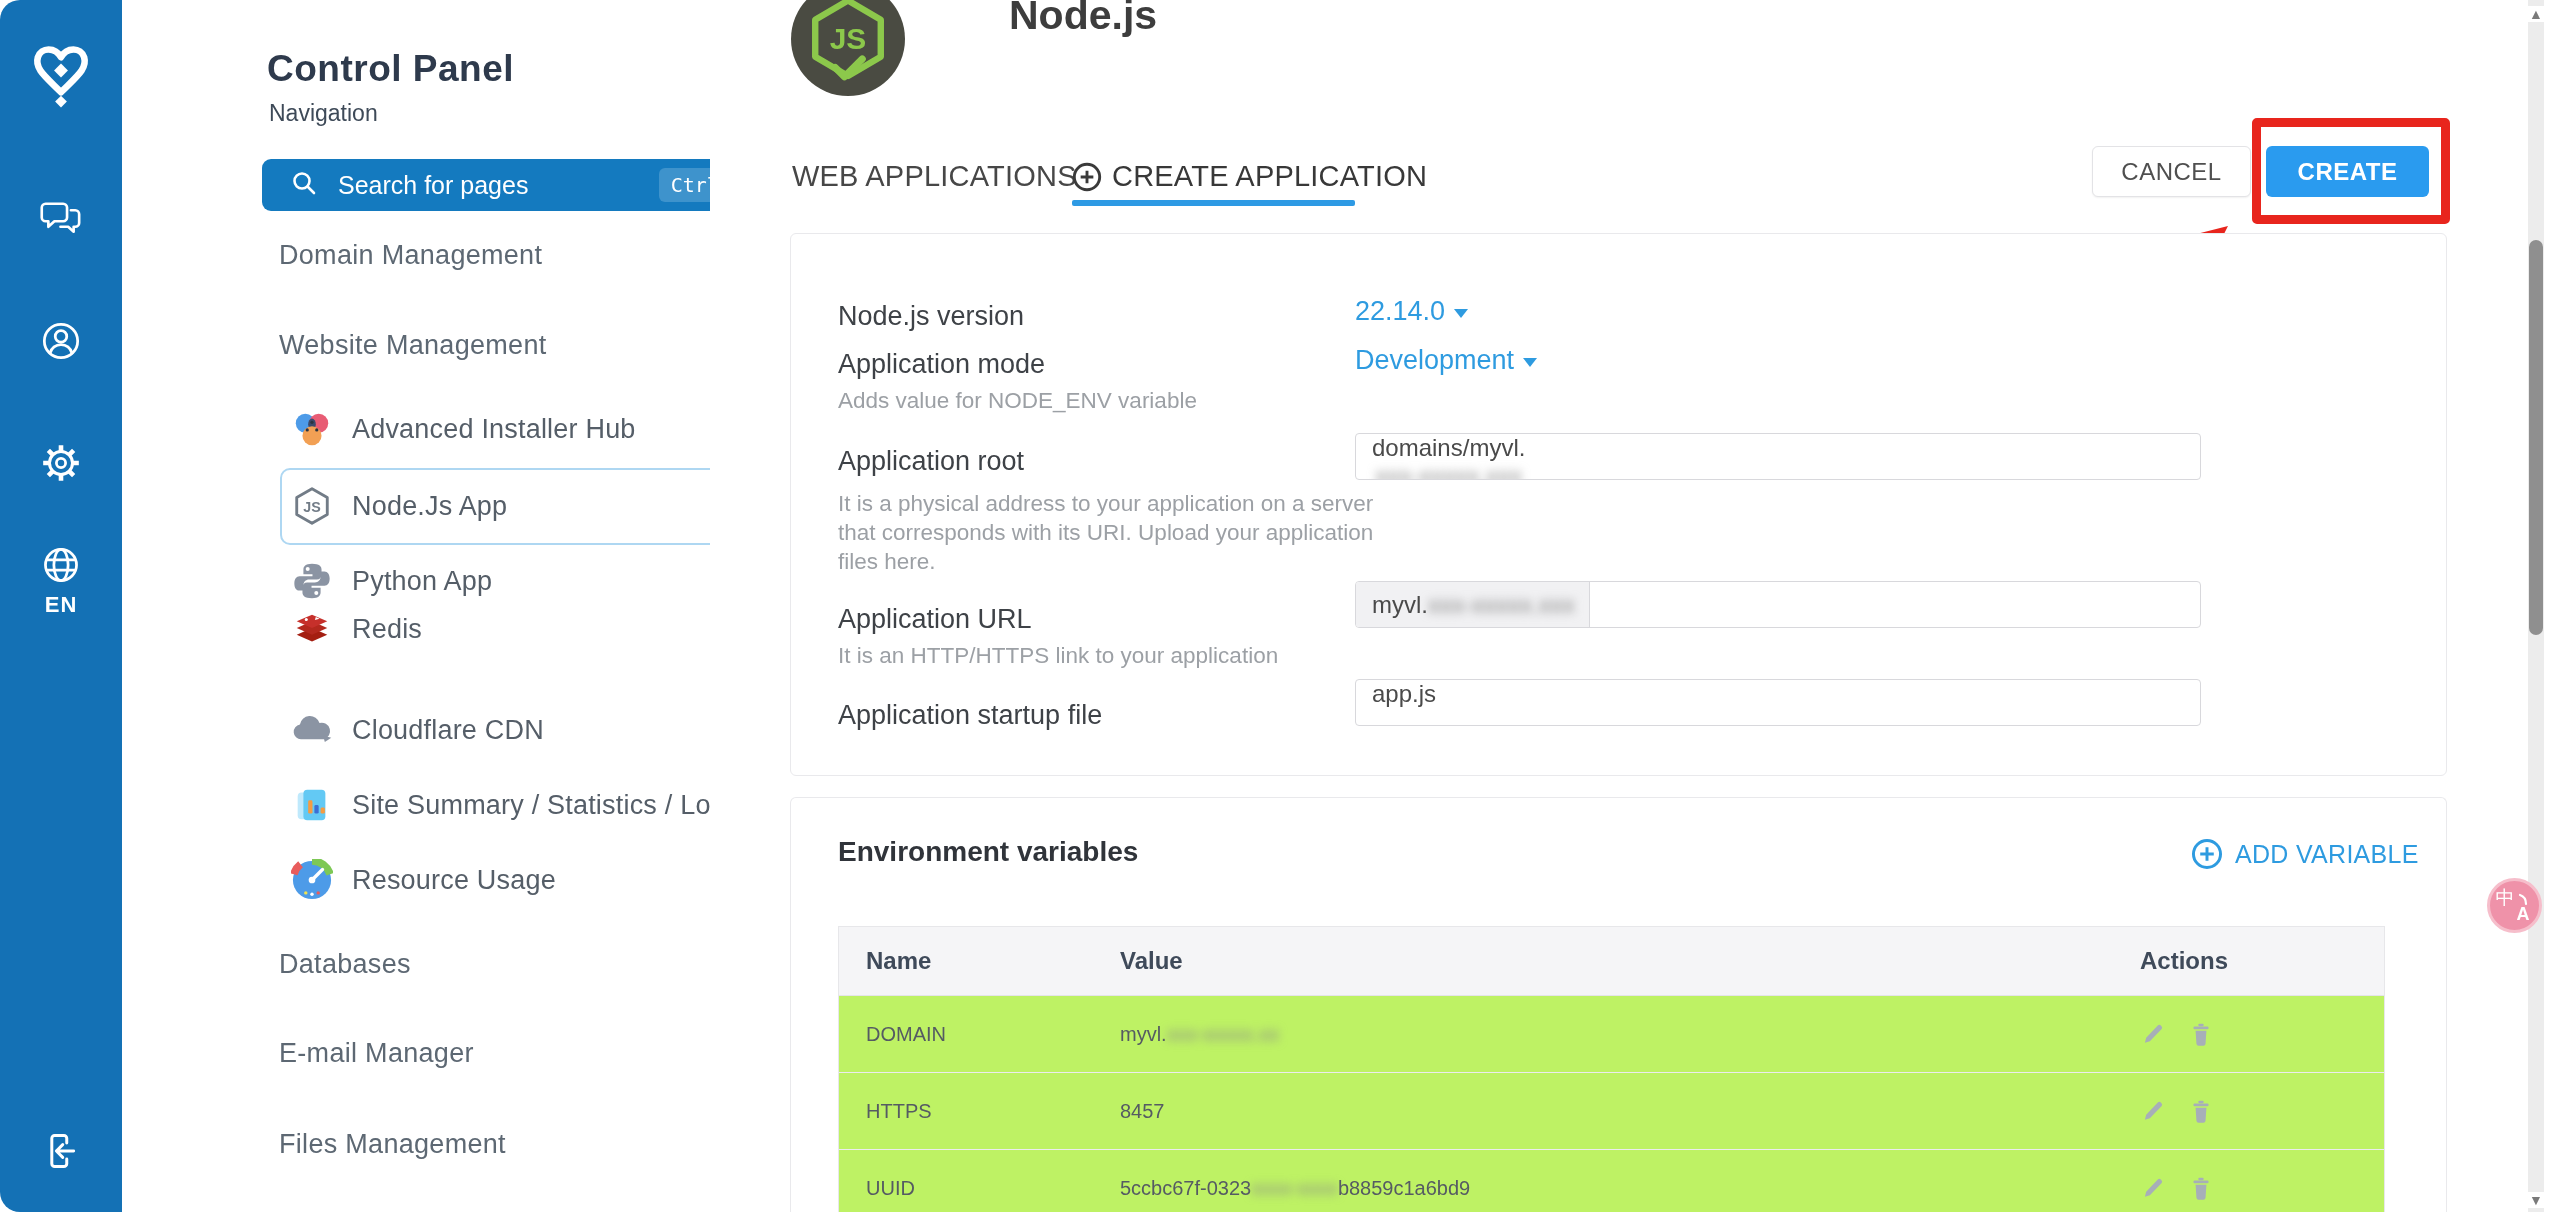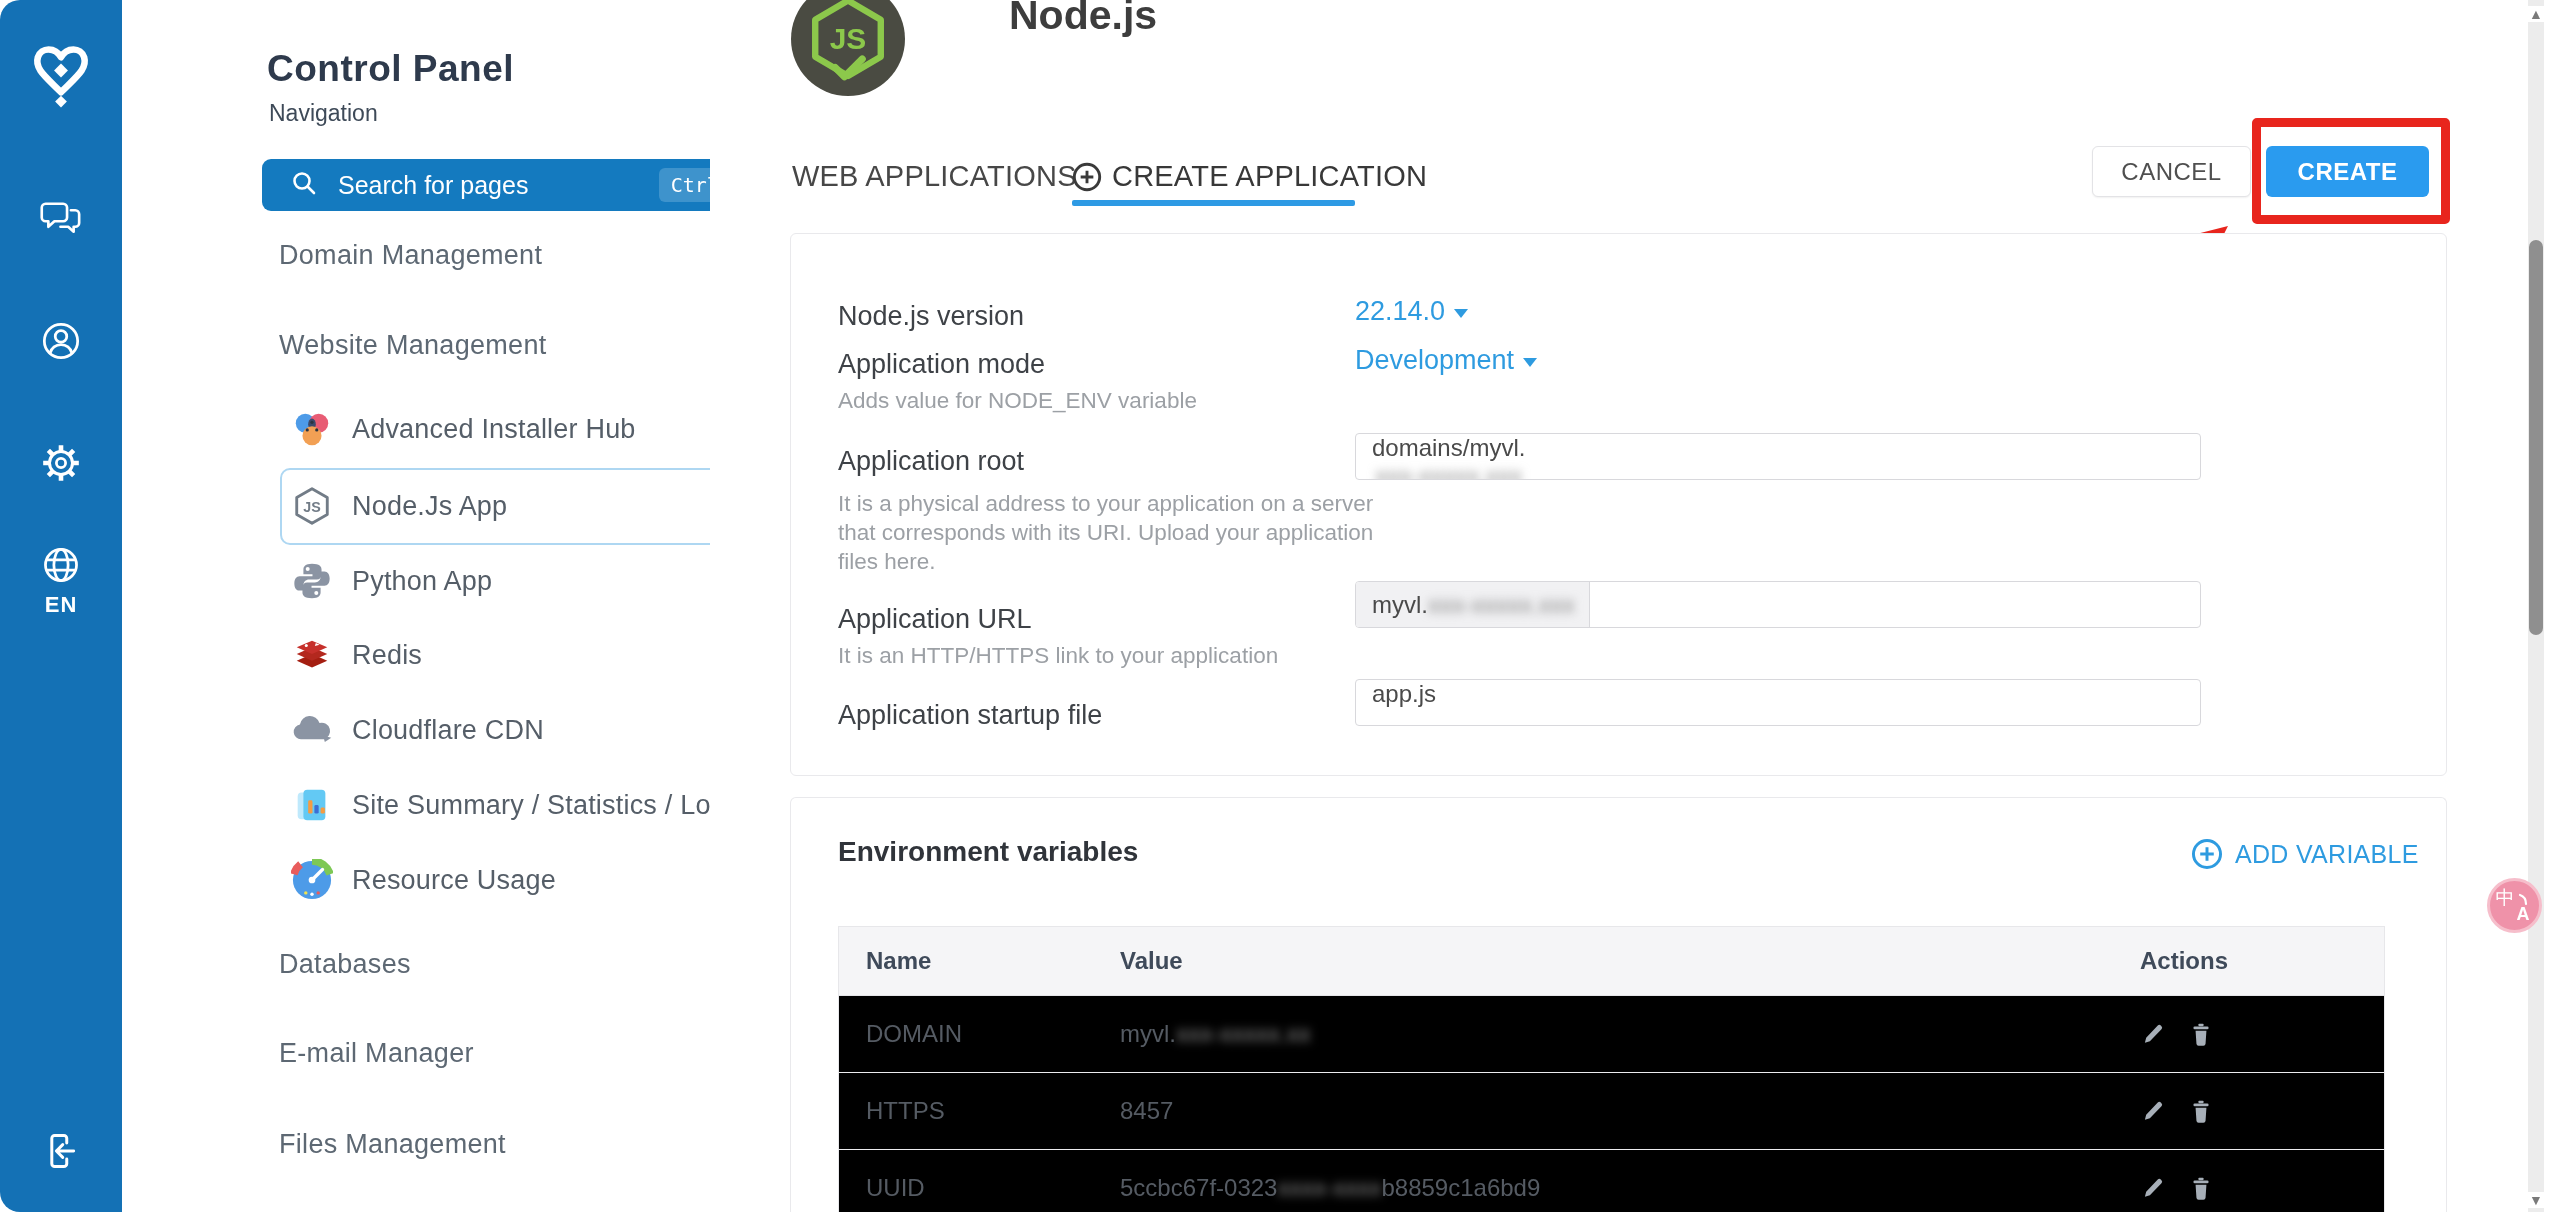--- a/index.html
+++ b/index.html
@@ -52,21 +52,21 @@
   .input .pad { padding-left:16px; display:flex; align-items:center; height:100%;flex-direction:column; }
   .prefix-seg { background:#F1F1F3; border-right:1px solid #D8D8DC; height:100%; display:flex; align-items:center; padding:0 14px 0 16px; color:#4A4A4A; }
   .blur { filter:blur(5px); color:#8A8A8A; }
 
   .env-title { position:absolute; left:47px; top:38px; font-size:28px; font-weight:bold; color:#30343A; }
   .add-var { position:absolute; left:1400px; top:40px; display:flex; align-items:center; gap:12px; color:#2E9BE0; font-size:25px; letter-spacing:.3px; cursor:pointer; }
 
   .envtable { position:absolute; left:47px; top:128px; width:1547px; border:1px solid #E7E7EA; border-bottom:none; }
   .trow { display:flex; align-items:center; }
   .thead { height:69px; background:#F5F5F7; border-bottom:1px solid #E5E5E8; font-weight:bold; color:#3F4A5A; font-size:24px; }
-  .tbody-row { height:77px; border-bottom:1px solid #ECECEF; font-size:24px; color:#555B63; background:#000000; }
+  .tbody-row { height:77px; border-bottom:1px solid #ECECEF; font-size:20px; color:#555B63; background:#bef264; }
   .col-name { width:281px; padding-left:27px; }
   .col-value { flex:1; display:flex; align-items:center; }
   .col-actions { width:244px; display:flex; align-items:center; gap:22px; }
   .act-ic { width:26px; height:26px; cursor:pointer; }
 
   
   .main-scroll-track { position:absolute; left:2528px; top:0; width:16px; height:1212px; background:#ECECEC; }
   .main-scroll-thumb { position:absolute; left:2529px; top:240px; width:14px; height:395px; background:#8F8F8F; border-radius:7px; }
   .ms-arrow { position:absolute; left:2528px; width:16px; text-align:center; font-size:14px; color:#7A7A7A; background:#fff; }
 
@@ -178,21 +178,21 @@
       <span class="ic">
         <svg width="42" height="42" viewBox="0 0 44 44" fill="#8B94A3">
           <path d="M22 4 c-7 0 -9 3 -9 6 v5 h9.5 v2 H9 c-3.5 0 -5.5 3 -5.5 7.5 S5.5 32 9 32 h4 v-5.5 c0 -3.5 2.5 -6 6 -6 h8 c3 0 5 -2 5 -5 v-5.5 C32 7 30 4 22 4 z"></path>
           <path d="M22 40 c7 0 9 -3 9 -6 v-5 h-9.5 v-2 H35 c3.5 0 5.5 -3 5.5 -7.5 S38.5 12 35 12 h-4 v5.5 c0 3.5 -2.5 6 -6 6 h-8 c-3 0 -5 2 -5 5 V34 c0 3 2 6 10 6 z"></path>
           <circle cx="17.5" cy="9.5" r="2.1" fill="#fff"></circle>
           <circle cx="26.5" cy="34.5" r="2.1" fill="#fff"></circle>
         </svg>
       </span>
       <span class="sb-item-label">Python App</span>
     </div>
-    <div class="sb-item" style="top:630px">
+    <div class="sb-item" style="top:604px">
       <span class="ic">
         <svg width="42" height="42" viewBox="0 0 44 44">
           <path d="M6 28 L22 21 L38 28 L22 35 Z" fill="#A41E11"></path>
           <path d="M6 21 L22 14 L38 21 L22 28 Z" fill="#B3281E"></path>
           <path d="M6 14 L22 7 L38 14 L22 21 Z" fill="#C6302B"></path>
           <circle cx="16" cy="12" r="1.6" fill="#fff"></circle>
           <path d="M26 9.5 l4 1.8 -5 1.4 z" fill="#fff"></path>
         </svg>
       </span>
       <span class="sb-item-label">Redis</span>

